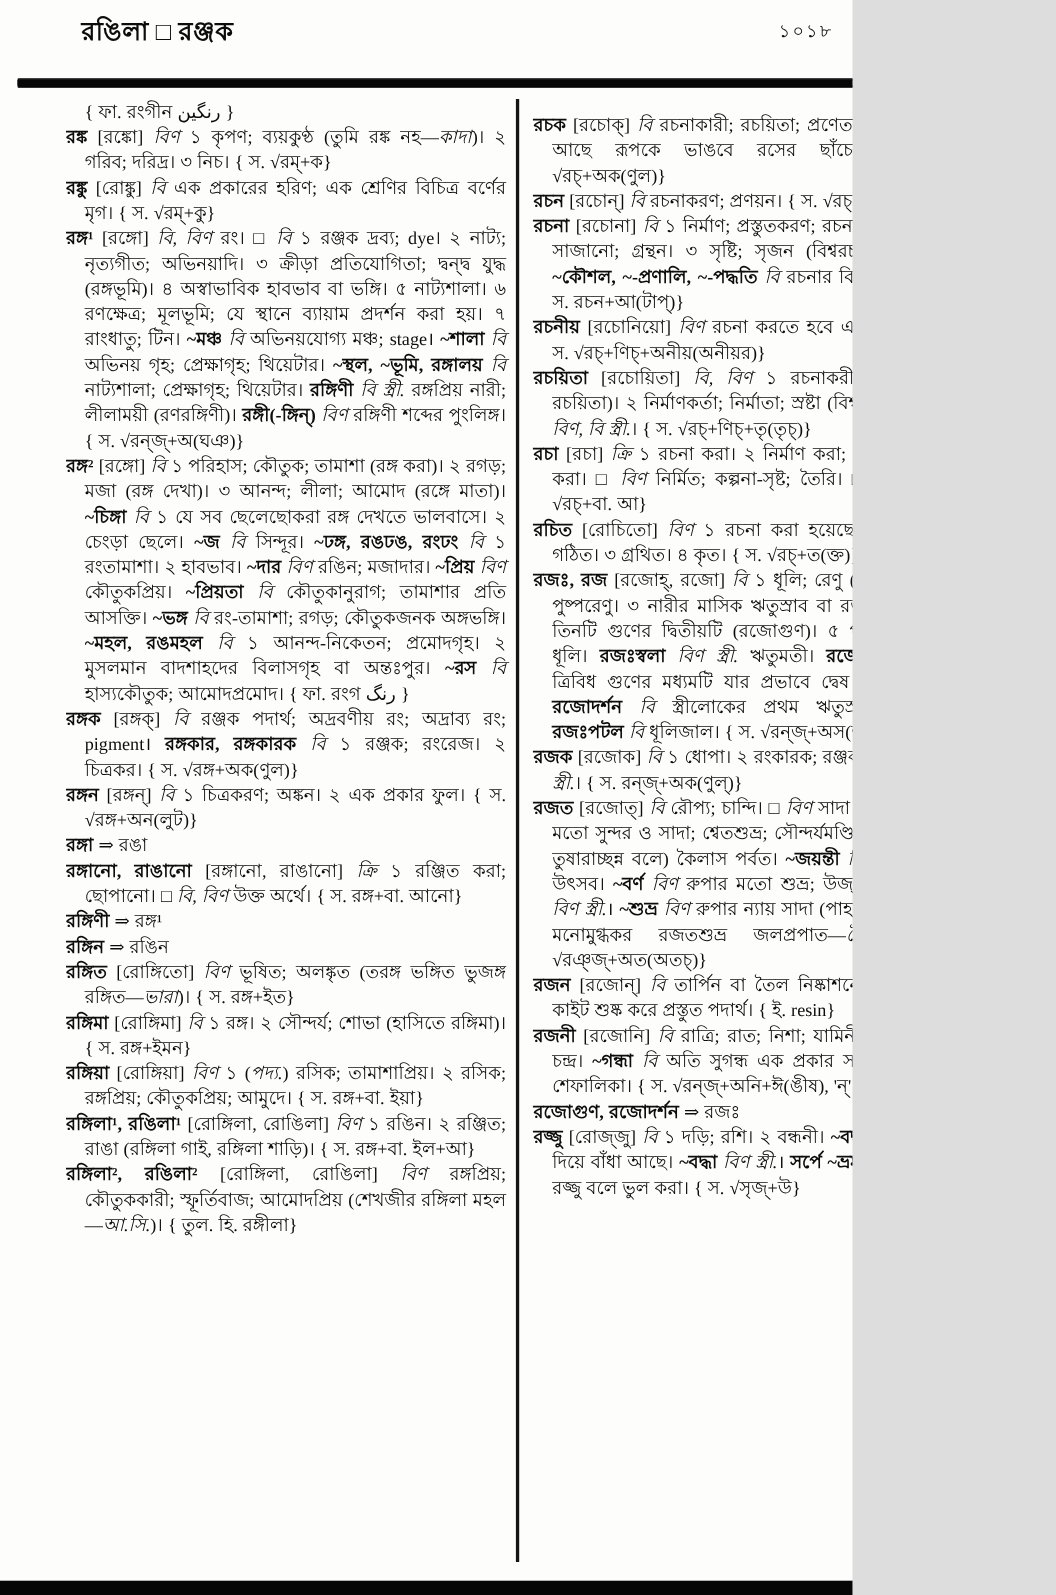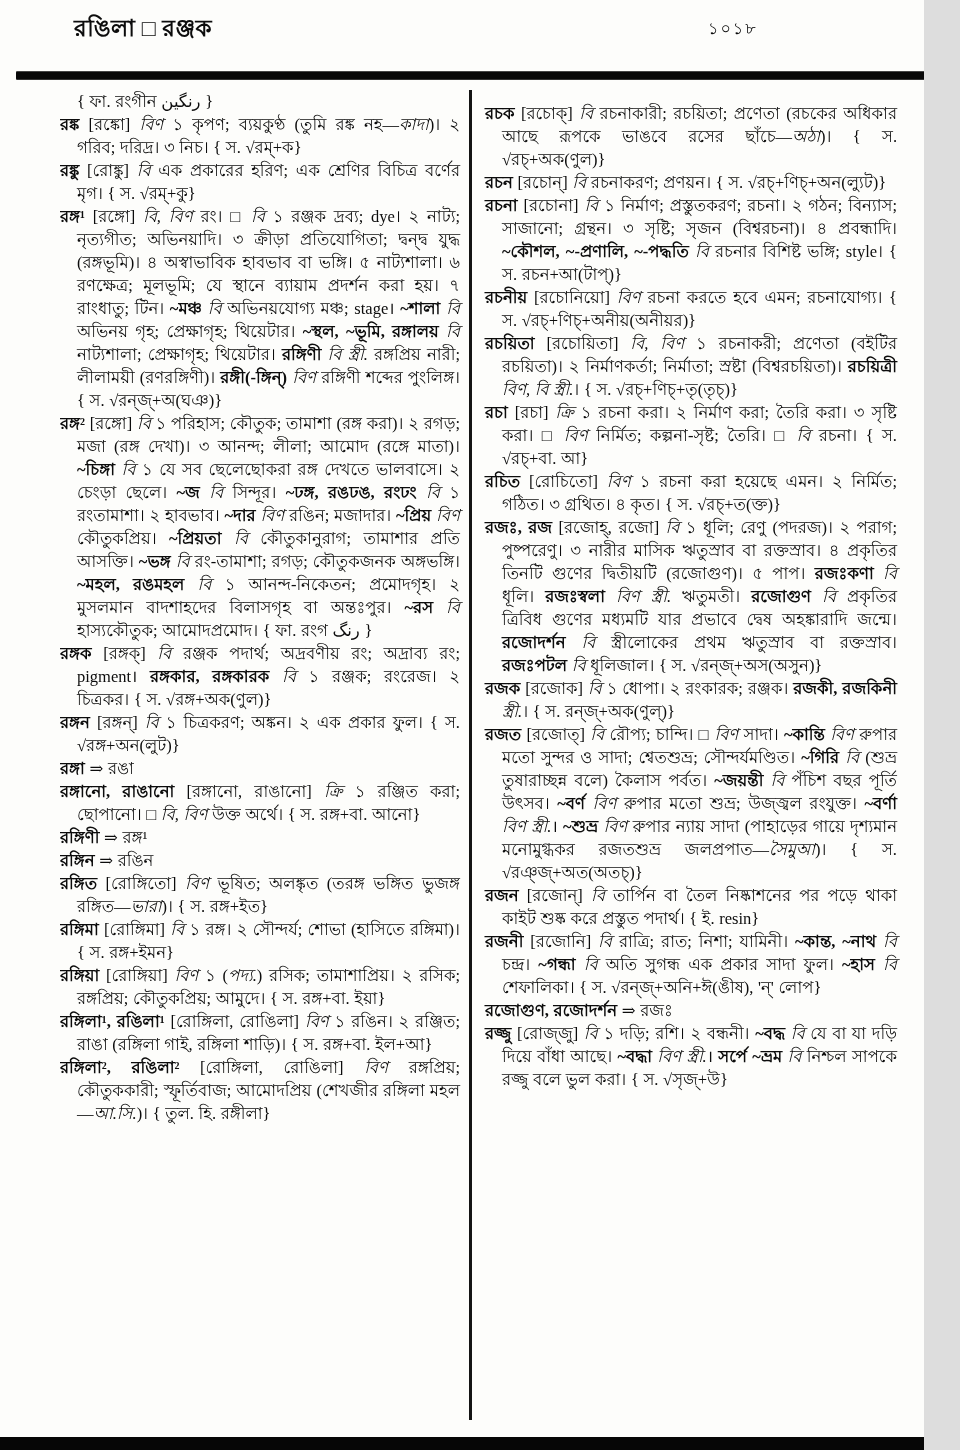--- a/index.html
+++ b/index.html
@@ -1,17 +1,17 @@
 <!DOCTYPE html>
 <html><head>
 <meta charset="utf-8">
 <style>
   html, body { margin:0; padding:0; background:#ddd; }
   .page {
-    position:relative; width:924px; height:1450px; overflow:hidden;
+    position:relative; width:775px; height:1450px; overflow:hidden;
     background:#fdfdfb; color:#0c0c0c;
     font-family:"Liberation Serif","DejaVu Serif",serif;
   }
   .header { position:absolute; top:10px; left:74px; width:870px; height:46px; }
   .guide { font-weight:bold; font-size:23px; letter-spacing:.5px; }
   .pageno { position:absolute; left:634px; top:6px; font-size:16px; letter-spacing:2px; }
   .rule {
     position:absolute; top:72px; left:16px; width:928px; height:7px;
     background:#070707; border-radius:1px;
     box-shadow:0 1px 0 #333, 0 -1px 0 #444;

